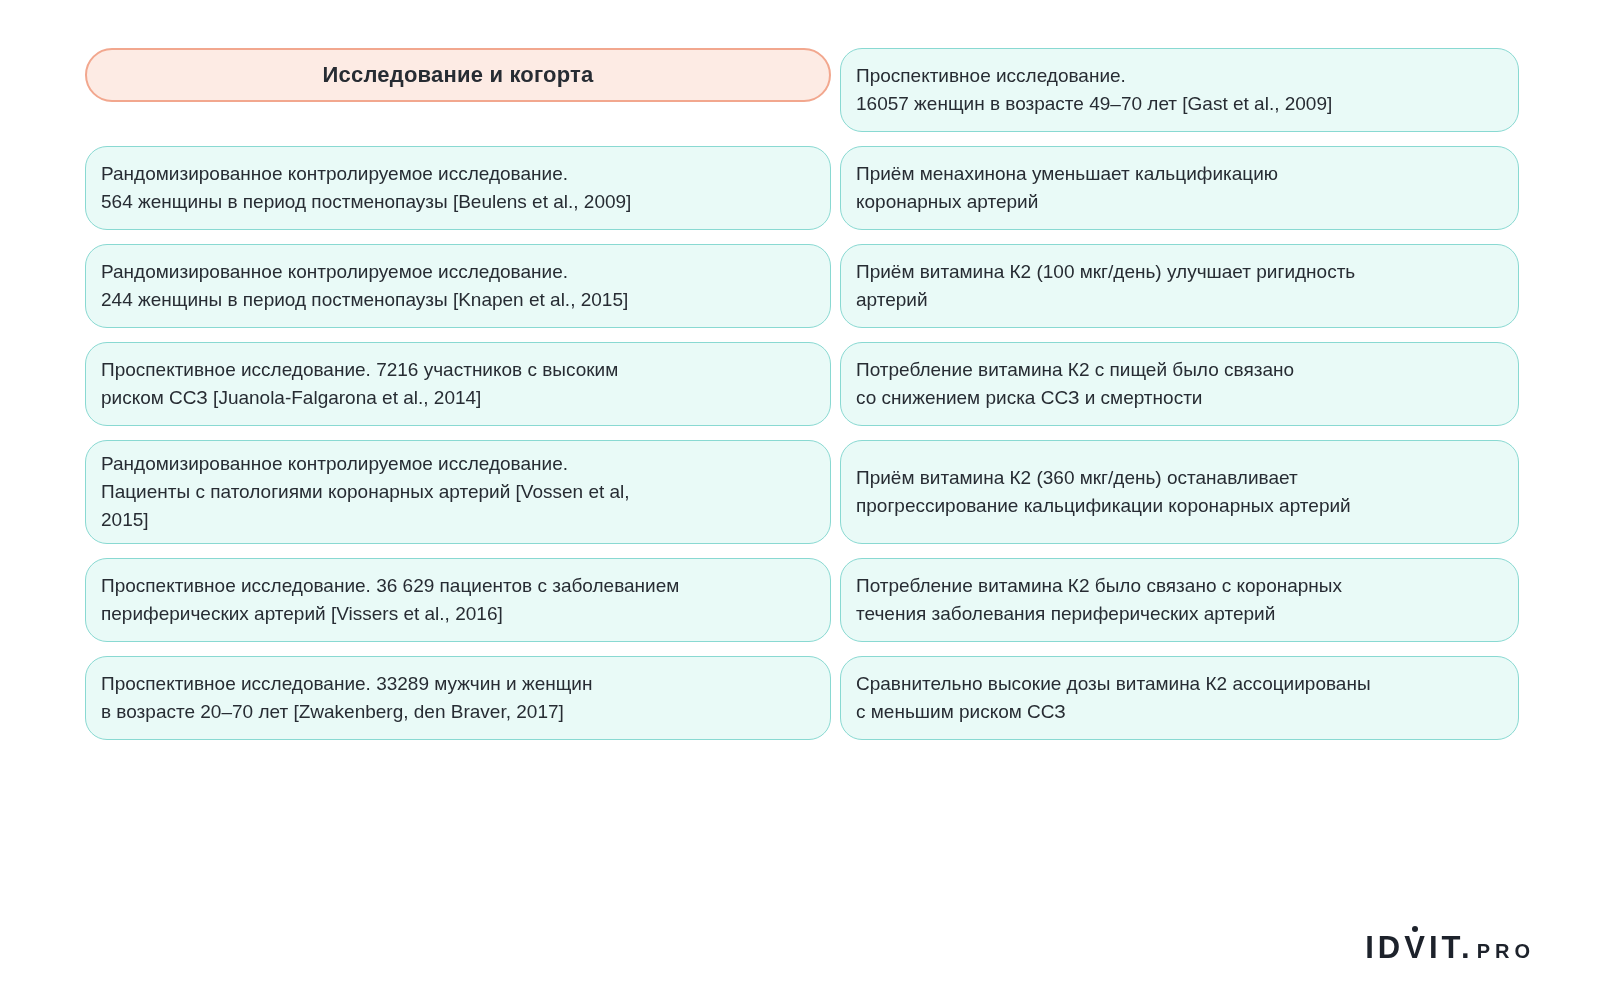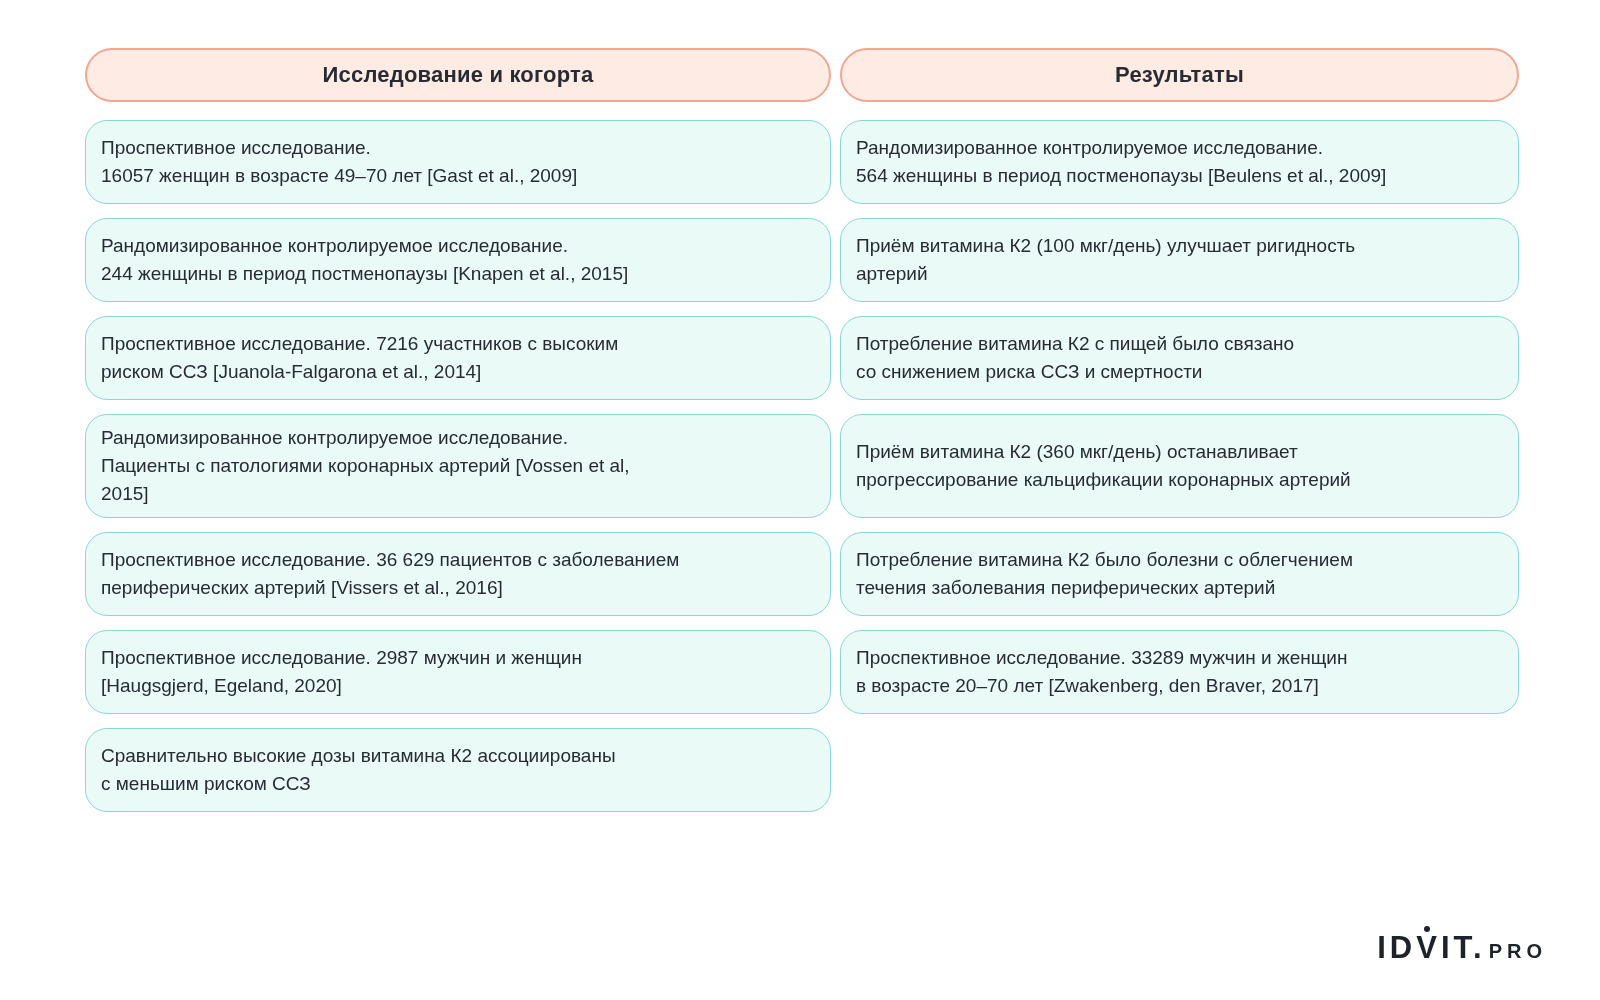--- a/index.html
+++ b/index.html
@@ -50,21 +50,21 @@
     padding: 9px 16px 9px 15px;
     font-size: 19px;
     line-height: 28px;
     color: #272c33;
   }
   .card .cell-text {
     white-space: pre-line;
   }
   .logo {
     position: absolute;
-    right: 53px;
+    right: 65px;
     bottom: 34px;
     color: #1d222b;
     font-size: 31px;
     font-weight: 600;
     letter-spacing: 4px;
     white-space: nowrap;
   }
   .logo-v {
     position: relative;
     display: inline-block;
@@ -85,30 +85,33 @@
     margin-left: 3px;
   }
 </style>
 </head>
 <body>
 
 <div class="page">
   <div class="grid">
 
     <div class="header-card">Исследование и когорта</div>
-    <div class="header-card">Результаты</div>
 
     <div class="card">
       <span class="cell-text">Проспективное исследование.
 16057 женщин в возрасте 49–70 лет [Gast et al., 2009]</span>
     </div>
 
     <div class="card">
       <span class="cell-text">Рандомизированное контролируемое исследование.
 564 женщины в период постменопаузы [Beulens et al., 2009]</span>
+    </div>
+    <div class="card">
+      <span class="cell-text">Приём менахинона уменьшает кальцификацию
+коронарных артерий</span>
     </div>
 
     <div class="card">
       <span class="cell-text">Рандомизированное контролируемое исследование.
 244 женщины в период постменопаузы [Knapen et al., 2015]</span>
     </div>
     <div class="card">
       <span class="cell-text">Приём витамина К2 (100 мкг/день) улучшает ригидность
 артерий</span>
     </div>
@@ -130,28 +133,24 @@
     <div class="card">
       <span class="cell-text">Приём витамина К2 (360 мкг/день) останавливает
 прогрессирование кальцификации коронарных артерий</span>
     </div>
 
     <div class="card">
       <span class="cell-text">Проспективное исследование. 36 629 пациентов с заболеванием
 периферических артерий [Vissers et al., 2016]</span>
     </div>
     <div class="card">
-      <span class="cell-text">Потребление витамина К2 было болезни с облегчением
+      <span class="cell-text">Потребление витамина К2 было связано с коронарных
 течения заболевания периферических артерий</span>
     </div>
 
-    <div class="card">
-      <span class="cell-text">Проспективное исследование. 2987 мужчин и женщин
-[Haugsgjerd, Egeland, 2020]</span>
-    </div>
 
     <div class="card">
       <span class="cell-text">Проспективное исследование. 33289 мужчин и женщин
 в возрасте 20–70 лет [Zwakenberg, den Braver, 2017]</span>
     </div>
     <div class="card">
       <span class="cell-text">Сравнительно высокие дозы витамина К2 ассоциированы
 с меньшим риском ССЗ</span>
     </div>
 

